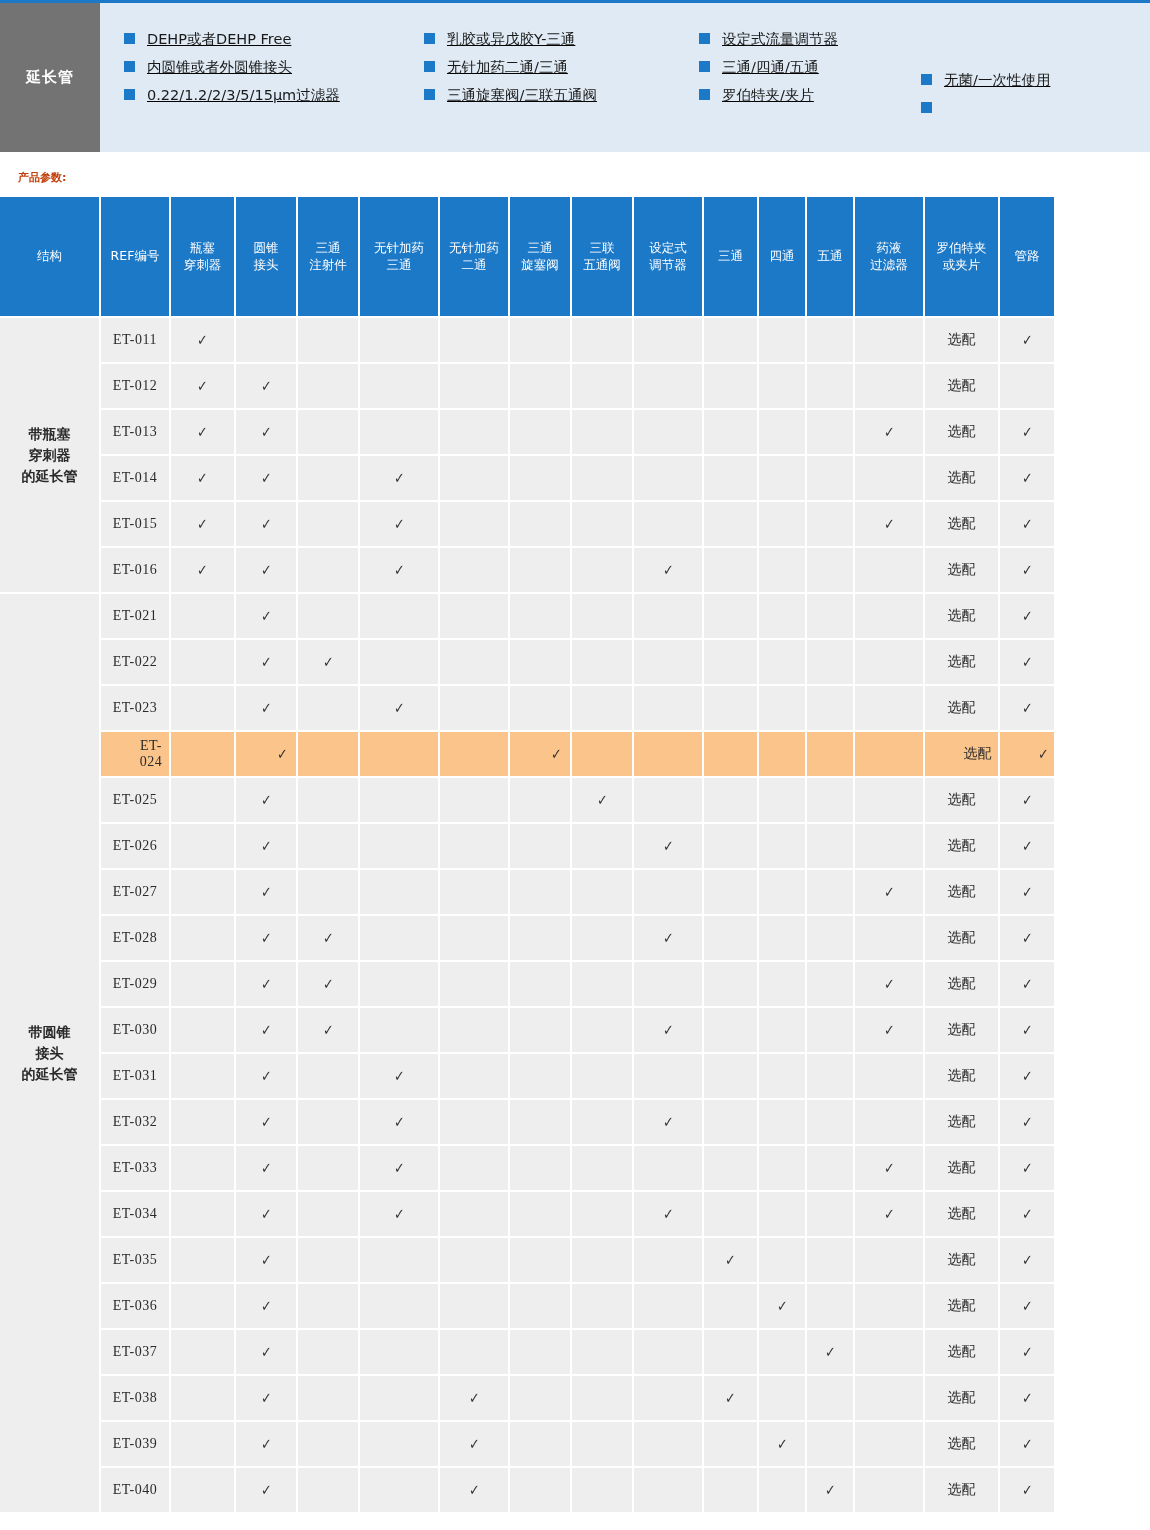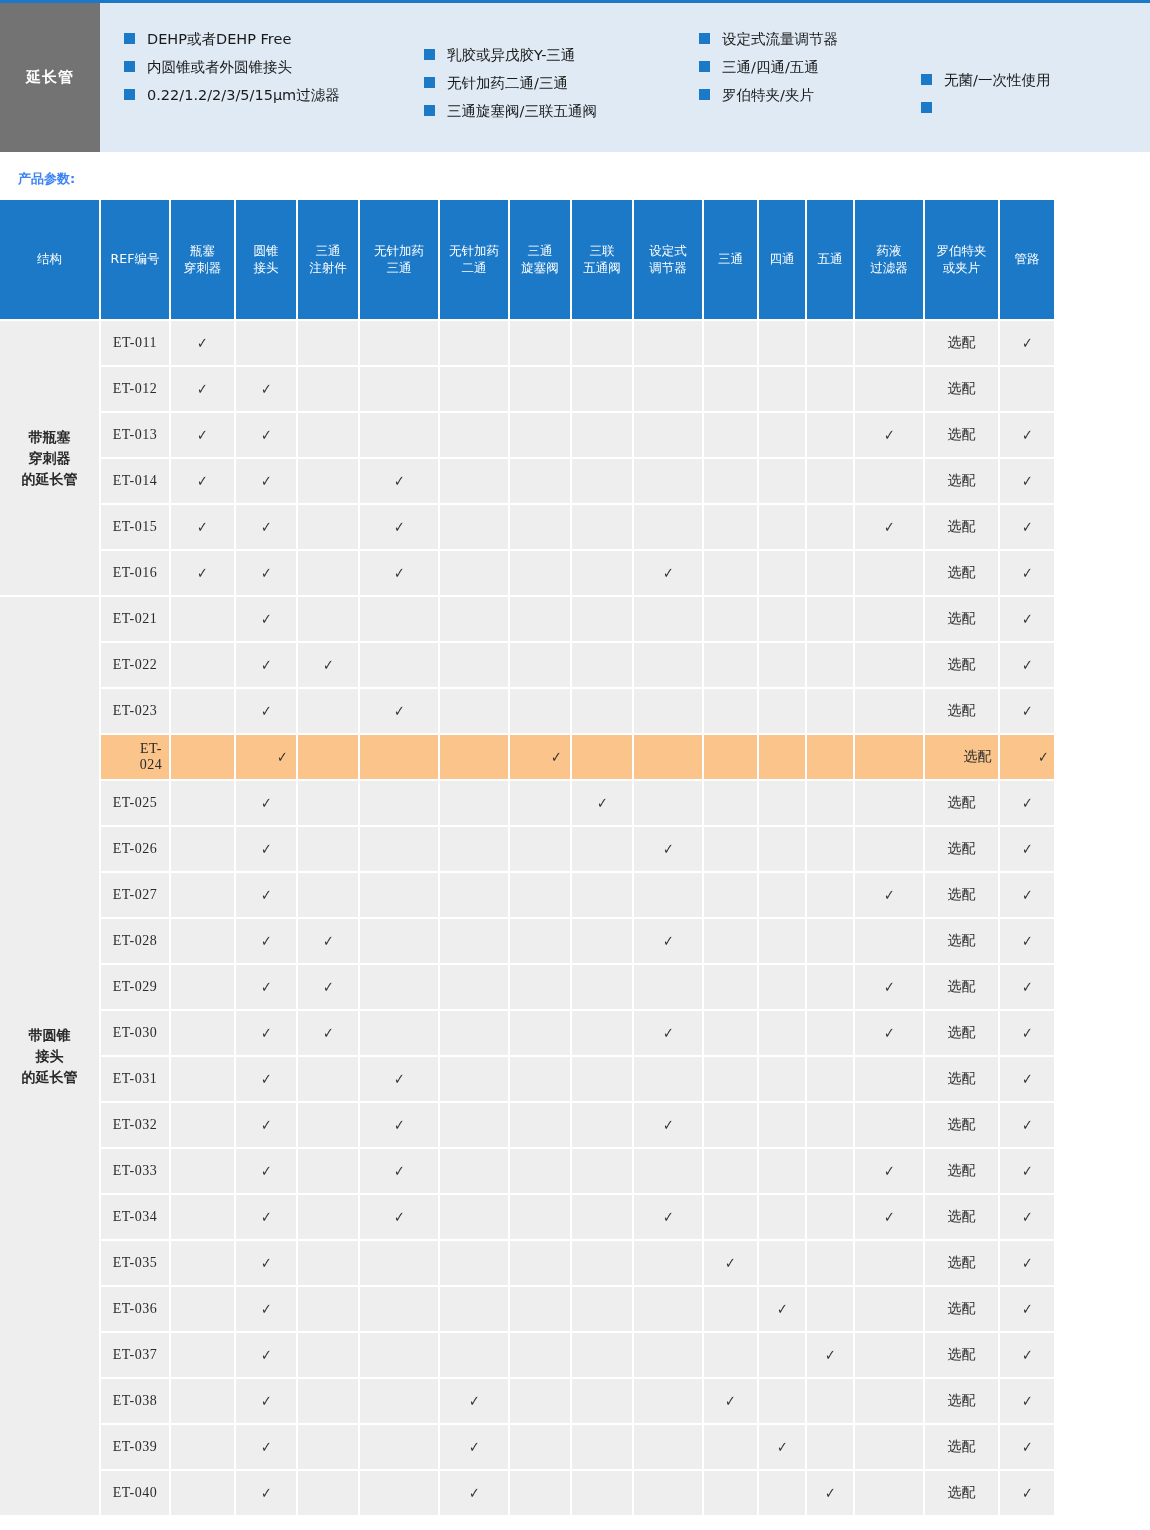--- a/index.html
+++ b/index.html
@@ -29,24 +29,25 @@
     font-size: 15px;
     display: flex;
     align-items: center;
     justify-content: center;
     letter-spacing: 1px;
   }
   .banner-body {
     flex: 1 1 auto;
     display: flex;
     padding: 22px 0 16px 24px;
+    text-decoration: underline;
   }
   .feat-col { display: flex; flex-direction: column; }
   .feat-col.c1 { width: 300px; }
-  .feat-col.c2 { width: 275px; margin-top: 16px; }
+  .feat-col.c2 { width: 275px; }
   .feat-col.c3 { width: 222px; }
   .feat-col.c4 { width: 200px; margin-top: 41px; }
 
   .feat-item {
     display: flex;
     align-items: flex-start;
     height: 28px;
     line-height: 28px;
   }
   .bullet {
@@ -62,22 +63,22 @@
     font-size: 14.5px;
     color: #1a1a1a;
     white-space: nowrap;
   }
 
   
   .section-label {
     margin: 18px 0 12px 18px;
     font-family: "DejaVu Sans", sans-serif;
     font-weight: bold;
-    font-size: 13px;
-    color: #3b82f6;
+    font-size: 11px;
+    color: #c2410c;
   }
 
   
   table.params {
     border-collapse: collapse;
     width: 960px;
     table-layout: fixed;
   }
   table.params th {
     background: #1c79c8;

